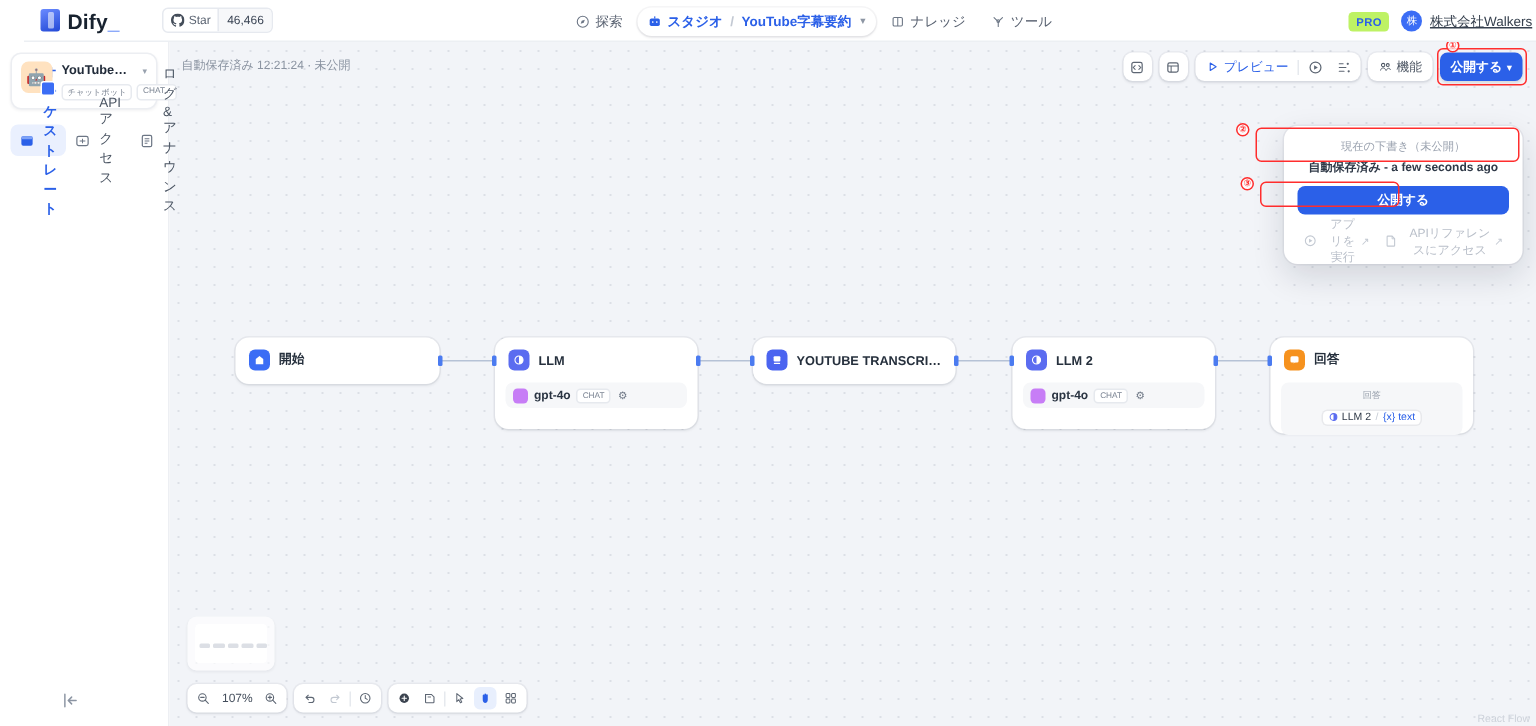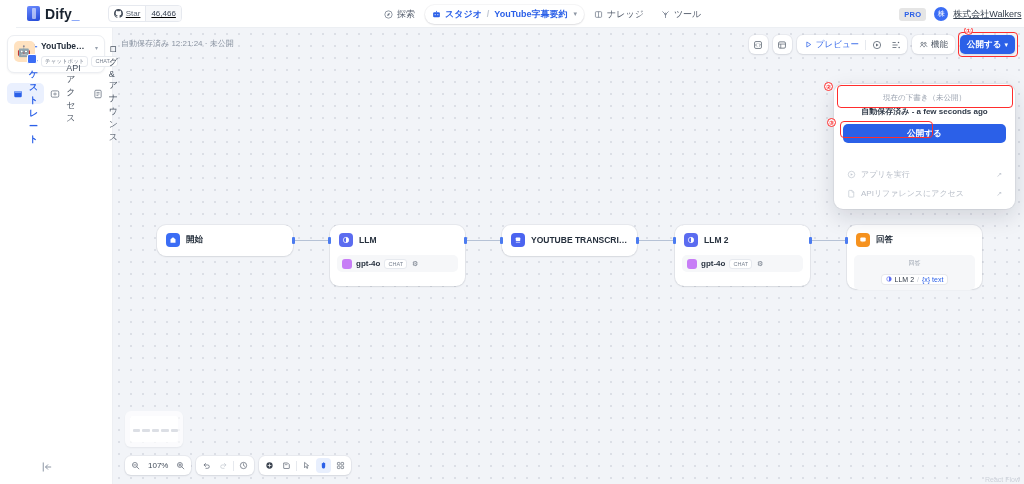--- a/index.html
+++ b/index.html
@@ -25,21 +25,21 @@
   }
   .brand-mark::after {
     content: ""; position: absolute; left: 5px; top: 2px;
     width: 4px; height: 11px; background: rgba(255,255,255,.55); border-radius: 1px;
   }
   .brand-text { font-size: 14px; font-weight: 700; color: #18222f; letter-spacing: .1px; }
   .brand-text .u { color: #3b6df5; }
 
   .star-pill {
     margin-left: 12px; height: 17px; display: flex; align-items: flex-end;
-    border: 1px solid #e6e9ef; border-radius: 4px; overflow: hidden; background: #fff; text-decoration: underline;
+    border: 1px solid #e6e9ef; border-radius: 4px; overflow: hidden; background: #fff;
   }
   .star-left { display: flex; align-items: center; gap: 3px; padding: 0 5px; height: 100%; }
   .star-left svg { width: 9px; height: 9px; }
   .star-label { font-size: 8px; color: #5b6472; }
   .star-count {
     padding: 0 5px; height: 100%; display: flex; align-items: center;
     font-size: 8px; color: #3a4454; background: #f7f8fa; border-left: 1px solid #e6e9ef;
   }
 
   .nav { position: absolute; left: 361px; top: 0; height: 28px; display: flex; align-items: center; gap: 3px; }
@@ -51,21 +51,21 @@
   .nav-item.active {
     background: #ffffff; color: #2b60e8; font-weight: 700;
     box-shadow: 0 1px 2px rgba(16,24,40,.10), 0 0 0 1px rgba(16,24,40,.04);
   }
   .nav-sep { color: #c3c9d3; margin: 0 1px; font-size: 9px; }
   .nav-sub { font-size: 9px; color: #2b60e8; font-weight: 700; }
   .nav-caret { font-size: 7px; color: #8d96a4; margin-left: 2px; }
 
   .header-right { position: absolute; right: 10px; top: 0; height: 28px; display: flex; align-items: center; gap: 8px; }
   .pro-badge {
-    font-size: 7.5px; font-weight: 700; color: #2b60e8; background: #e5e5e5;
+    font-size: 7.5px; font-weight: 700; color: #2b60e8; background: #bef264;
     border-radius: 3px; padding: 2px 5px; letter-spacing: .3px;
   }
   .account { display: flex; align-items: center; gap: 5px; cursor: pointer; }
   .avatar {
     width: 14px; height: 14px; border-radius: 50%;
     background: #3b6df5; color: #fff; font-size: 7px;
     display: flex; align-items: center; justify-content: center;
   }
   .account-name { font-size: 9px; color: #36404e; text-decoration: underline; }
   .account-caret { font-size: 7px; color: #949cab; }
@@ -171,33 +171,33 @@
   .anno-box { position: absolute; border: 1.6px solid #ff2d2d; border-radius: 4px; z-index: 70; pointer-events: none; }
   .anno-num {
     position: absolute; width: 9px; height: 9px; border-radius: 50%;
     border: 1px solid #ff2d2d; color: #ff2d2d; font-size: 6px;
     display: flex; align-items: center; justify-content: center; z-index: 72;
     background: rgba(255,255,255,.75); font-weight: 700;
   }
 
   
   .publish-panel {
-    position: absolute; right: 9px; top: 56px; width: 181px;
+    position: absolute; right: 9px; top: 56px; width: 159px;
     background: #fff; border-radius: 9px; padding: 9px 9px 7px 9px;
     box-shadow: 0 8px 22px rgba(16,24,40,.14), 0 0 0 1px rgba(16,24,40,.05);
     z-index: 65;
   }
   .pp-title { font-size: 7.5px; color: #9aa2af; }
   .pp-sub { font-size: 8px; color: #2f3947; margin-top: 3px; font-weight: 700; }
   .pp-publish {
     margin-top: 7px; height: 19px; background: #2b60e8; color: #fff;
     border-radius: 5px; display: flex; align-items: center; justify-content: center;
     font-size: 8.5px; font-weight: 700; cursor: pointer;
   }
-  .pp-list { margin-top: 23px; display: flex; flex-direction: column; gap: 2px; }
+  .pp-list { margin-top: 9px; display: flex; flex-direction: row; gap: 2px; }
   .pp-item {
     display: flex; align-items: center; height: 17px; padding: 0 4px;
     font-size: 8px; color: #b9bfc9; border-radius: 4px; cursor: default;
   }
   .pp-item svg { width: 9px; height: 9px; margin-right: 5px; flex: none; }
   .pp-item .arrow { margin-left: auto; font-size: 7px; color: #c3c9d2; }
 
   
   .node {
     position: absolute; background: #fff; border-radius: 9px;

